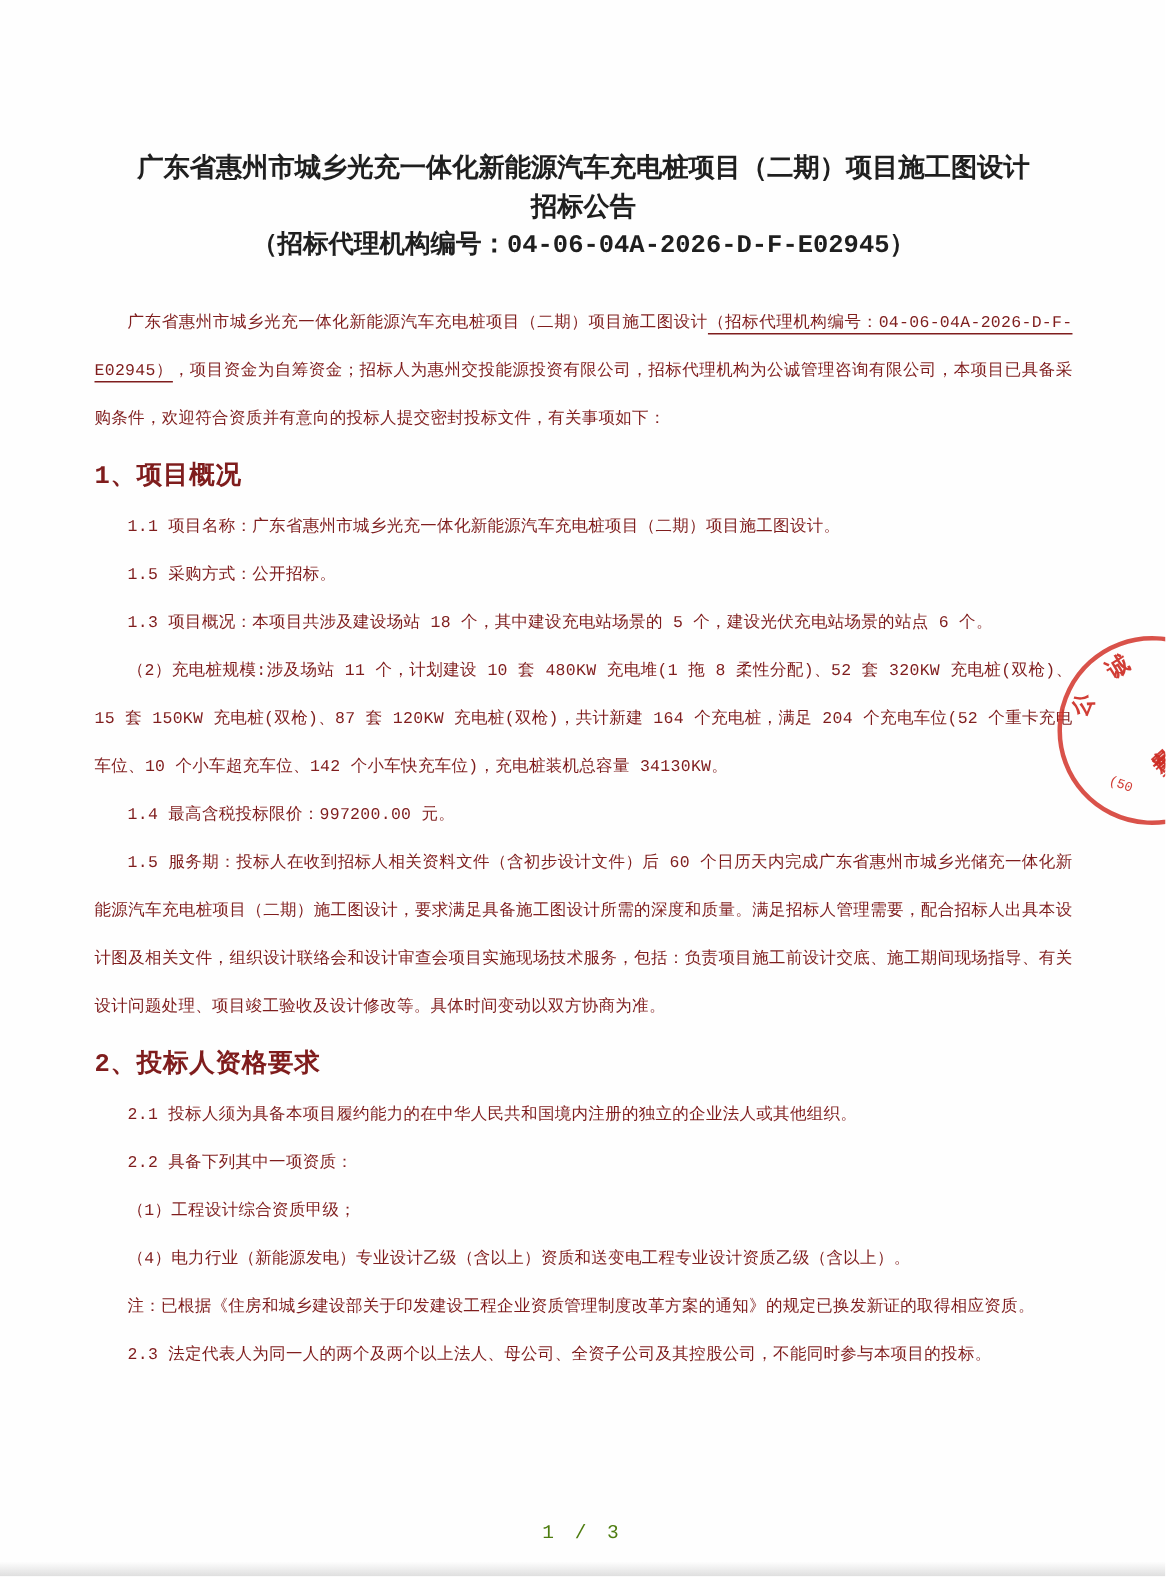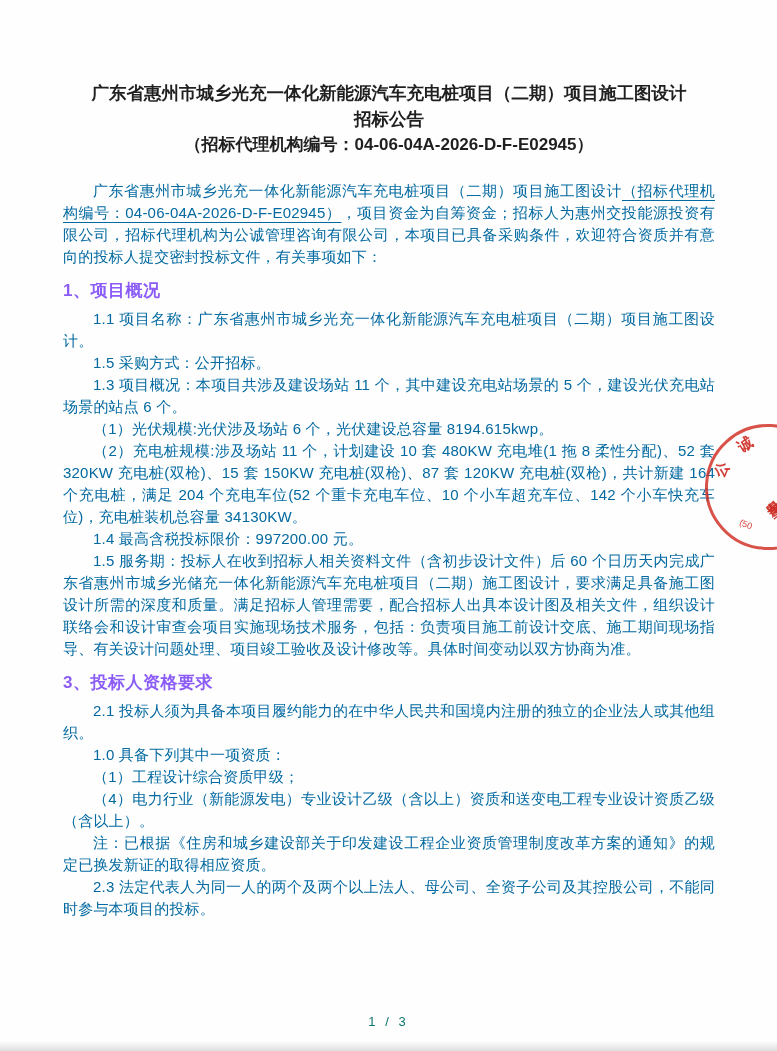--- a/index.html
+++ b/index.html
@@ -8,74 +8,74 @@
     width: 777px;
     height: 1051px;
     background: #ffffff;
     overflow: hidden;
   }
   .page {
     position: relative;
     width: 777px;
     height: 1051px;
     background: #fefefe;
-    font-family: Liberation Sans, sans-serif;
+    font-family: Liberation Mono, monospace;
     color: #2a2a2a;
     box-sizing: border-box;
-    padding: 80px 62px 0 63px;
+    padding: 100px 62px 0 63px;
     overflow: hidden;
   }
   .doc-title {
     font-size: 17.5px;
     font-weight: bold;
     text-align: center;
     line-height: 26px;
     color: #1f1f1f;
     margin: 0;
   }
   .doc-subtitle {
     font-size: 17px;
     font-weight: bold;
     text-align: center;
     line-height: 26px;
     color: #1f1f1f;
     margin: 0;
   }
   .body-text p {
     margin: 0;
-    font-size: 15px;
-    line-height: 22px;
+    font-size: 11px;
+    line-height: 32px;
     text-indent: 2em;
     text-align: justify;
     letter-spacing: 0.2px;
-    color: #0369a1;
+    color: #7f1d1d;
   }
   .intro {
     margin-top: 22px !important;
   }
   .underlined {
     text-decoration: underline;
     text-underline-offset: 4px;
   }
   .section-heading {
     font-size: 17px;
     font-weight: bold;
-    color: #8b5cf6;
+    color: #7f1d1d;
     margin: 10px 0 5px 0;
     line-height: 25px;
     letter-spacing: 0.5px;
   }
   .footer {
     position: absolute;
     left: 0;
     bottom: 22px;
     width: 777px;
     text-align: center;
     font-size: 13px;
-    color: #0f766e;
+    color: #4d7c0f;
     letter-spacing: 3px;
   }
   .bottom-shade {
     position: absolute;
     left: 0;
     bottom: 0;
     width: 777px;
     height: 10px;
     background: linear-gradient(to bottom, rgba(255,255,255,0), #dedede);
   }
@@ -137,30 +137,29 @@
   <div class="doc-subtitle">（招标代理机构编号：04-06-04A-2026-D-F-E02945）</div>
 
   <div class="body-text">
 
     <p class="intro"><span>广东省惠州市城乡光充一体化新能源汽车充电桩项目（二期）项目施工图设计</span><span class="underlined">（招标代理机构编号：04-06-04A-2026-D-F-E02945）</span><span>，项目资金为自筹资金；招标人为惠州交投能源投资有限公司，招标代理机构为公诚管理咨询有限公司，本项目已具备采购条件，欢迎符合资质并有意向的投标人提交密封投标文件，有关事项如下：</span></p>
 
     <h2 class="section-heading">1、项目概况</h2>
 
     <p>1.1 项目名称：广东省惠州市城乡光充一体化新能源汽车充电桩项目（二期）项目施工图设计。</p>
     <p>1.5 采购方式：公开招标。</p>
-    <p>1.3 项目概况：本项目共涉及建设场站 11 个，其中建设充电站场景的 5 个，建设光伏充电站场景的站点 6 个。</p>
-    <p>（1）光伏规模:光伏涉及场站 6 个，光伏建设总容量 8194.615kwp。</p>
+    <p>1.3 项目概况：本项目共涉及建设场站 18 个，其中建设充电站场景的 5 个，建设光伏充电站场景的站点 6 个。</p>
     <p>（2）充电桩规模:涉及场站 11 个，计划建设 10 套 480KW 充电堆(1 拖 8 柔性分配)、52 套 320KW 充电桩(双枪)、15 套 150KW 充电桩(双枪)、87 套 120KW 充电桩(双枪)，共计新建 164 个充电桩，满足 204 个充电车位(52 个重卡充电车位、10 个小车超充车位、142 个小车快充车位)，充电桩装机总容量 34130KW。</p>
     <p>1.4 最高含税投标限价：997200.00 元。</p>
     <p>1.5 服务期：投标人在收到招标人相关资料文件（含初步设计文件）后 60 个日历天内完成广东省惠州市城乡光储充一体化新能源汽车充电桩项目（二期）施工图设计，要求满足具备施工图设计所需的深度和质量。满足招标人管理需要，配合招标人出具本设计图及相关文件，组织设计联络会和设计审查会项目实施现场技术服务，包括：负责项目施工前设计交底、施工期间现场指导、有关设计问题处理、项目竣工验收及设计修改等。具体时间变动以双方协商为准。</p>
 
-    <h2 class="section-heading">3、投标人资格要求</h2>
+    <h2 class="section-heading">2、投标人资格要求</h2>
 
     <p>2.1 投标人须为具备本项目履约能力的在中华人民共和国境内注册的独立的企业法人或其他组织。</p>
-    <p>1.0 具备下列其中一项资质：</p>
+    <p>2.2 具备下列其中一项资质：</p>
     <p>（1）工程设计综合资质甲级；</p>
     <p>（4）电力行业（新能源发电）专业设计乙级（含以上）资质和送变电工程专业设计资质乙级（含以上）。</p>
     <p>注：已根据《住房和城乡建设部关于印发建设工程企业资质管理制度改革方案的通知》的规定已换发新证的取得相应资质。</p>
     <p>2.3 法定代表人为同一人的两个及两个以上法人、母公司、全资子公司及其控股公司，不能同时参与本项目的投标。</p>
 
   </div>
 
   <div class="stamp">
     <div class="stamp-rotor">
       <span class="arc-char c1">公</span>

